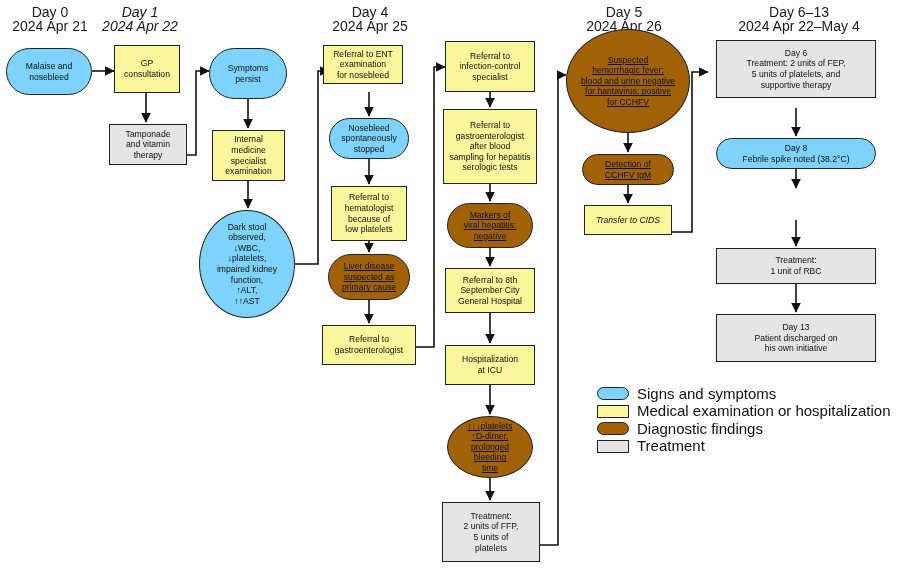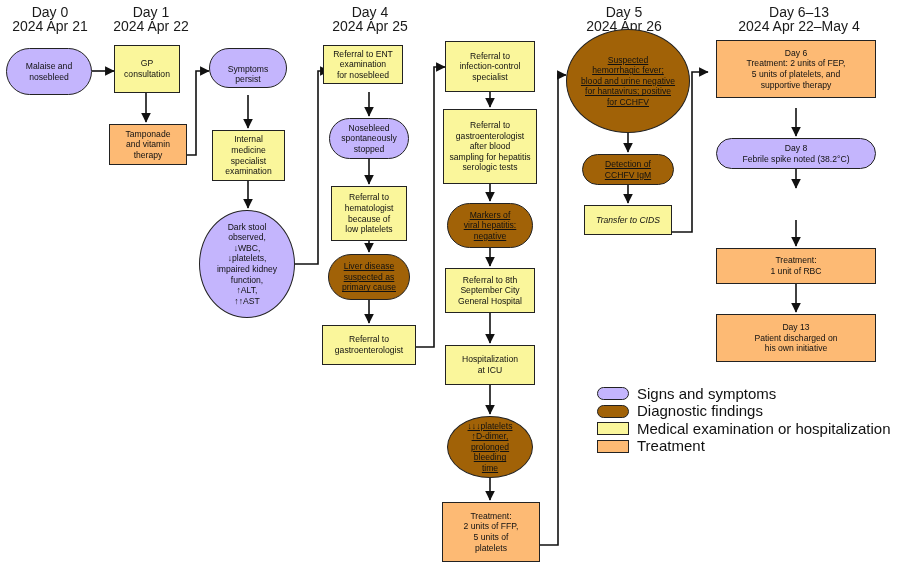--- a/index.html
+++ b/index.html
@@ -11,42 +11,42 @@
 
   .node{position:absolute;box-sizing:border-box;border:1.6px solid #222;
         display:flex;align-items:center;justify-content:center;text-align:center;
         font-size:8.6px;line-height:10.6px;padding:2px 3px;color:#111;}
   .node span{display:block;}
 
   .shape-rect{border-radius:0;}
   .shape-round{border-radius:999px;}
   .shape-ellipse{border-radius:50%;}
 
-  .c-orange{background:#c4b5fd;}
+  .c-orange{background:#7dd3fc;}
   .c-yellow{background:#FAF69B;}
   .c-blue{background:#a16207;text-decoration:underline;}
-  .c-green{background:#fdba74;}
+  .c-green{background:#e5e5e5;}
 
   svg.edges{position:absolute;left:0;top:0;width:900px;height:574px;pointer-events:none;}
 
   .legend{position:absolute;}
   .legend-row{display:flex;align-items:center;margin-bottom:4.5px;}
   .legend-swatch{width:32px;height:13px;border:1.4px solid #222;box-sizing:border-box;margin-right:8px;flex:0 0 auto;}
   .legend-label{font-size:15px;line-height:12px;color:#111;white-space:nowrap;}
 </style>
 </head>
 <body>
 
 <div id="canvas">
 
   <div class="col-head" style="left:2px;  top:6px;  width:96px;">
     <div>Day 0</div>
     <div>2024 Apr 21</div>
   </div>
-  <div class="col-head" style="left:103px;top:6px;  width:96px;">
+  <div class="col-head" style="left:92px;top:6px;  width:96px;font-style:italic;">
     <div>Day 1</div>
     <div>2024 Apr 22</div>
   </div>
   <div class="col-head" style="left:322px;top:6px;  width:96px;">
     <div>Day 4</div>
     <div>2024 Apr 25</div>
   </div>
   <div class="col-head" style="left:569px;top:6px;  width:110px;">
     <div>Day 5</div>
     <div>2024 Apr 26</div>
@@ -121,21 +121,21 @@
   </div>
 
   <div class="node shape-rect c-yellow" style="left:114px;top:45px;width:66px;height:48px;">
     <span>GP<br>consultation</span>
   </div>
 
   <div class="node shape-rect c-green" style="left:109px;top:124px;width:78px;height:41px;">
     <span>Tamponade<br>and vitamin<br>therapy</span>
   </div>
 
-  <div class="node shape-round c-orange" style="left:209px;top:48px;width:78px;height:40px;align-items:flex-end;">
+  <div class="node shape-round c-orange" style="left:209px;top:48px;width:78px;height:51px;">
     <span>Symptoms<br>persist</span>
   </div>
 
   <div class="node shape-rect c-yellow" style="left:212px;top:130px;width:73px;height:51px;">
     <span>Internal medicine<br>specialist<br>examination</span>
   </div>
 
   <div class="node shape-ellipse c-orange" style="left:199px;top:210px;width:96px;height:108px;">
     <span>Dark stool<br>observed,<br>↓WBC,<br>↓platelets,<br>impaired kidney<br>function,<br>↑ALT,<br>↑↑AST</span>
   </div>
@@ -216,26 +216,26 @@
   <div class="node shape-rect c-green" style="left:716px;top:314px;width:160px;height:48px;">
     <span>Day 13<br>Patient discharged on<br>his own initiative</span>
   </div>
 
   <div class="legend" style="left:597px;top:387px;">
     <div class="legend-row">
       <div class="legend-swatch shape-round c-orange"></div>
       <div class="legend-label">Signs and symptoms</div>
     </div>
     <div class="legend-row">
+      <div class="legend-swatch shape-rect c-yellow"></div>
+      <div class="legend-label">Medical examination or hospitalization</div>
+    </div>
+    <div class="legend-row">
       <div class="legend-swatch shape-round c-blue"></div>
       <div class="legend-label">Diagnostic findings</div>
     </div>
     <div class="legend-row">
-      <div class="legend-swatch shape-rect c-yellow"></div>
-      <div class="legend-label">Medical examination or hospitalization</div>
-    </div>
-    <div class="legend-row">
       <div class="legend-swatch shape-rect c-green"></div>
       <div class="legend-label">Treatment</div>
     </div>
   </div>
 
 </div>
 
 </body></html>

